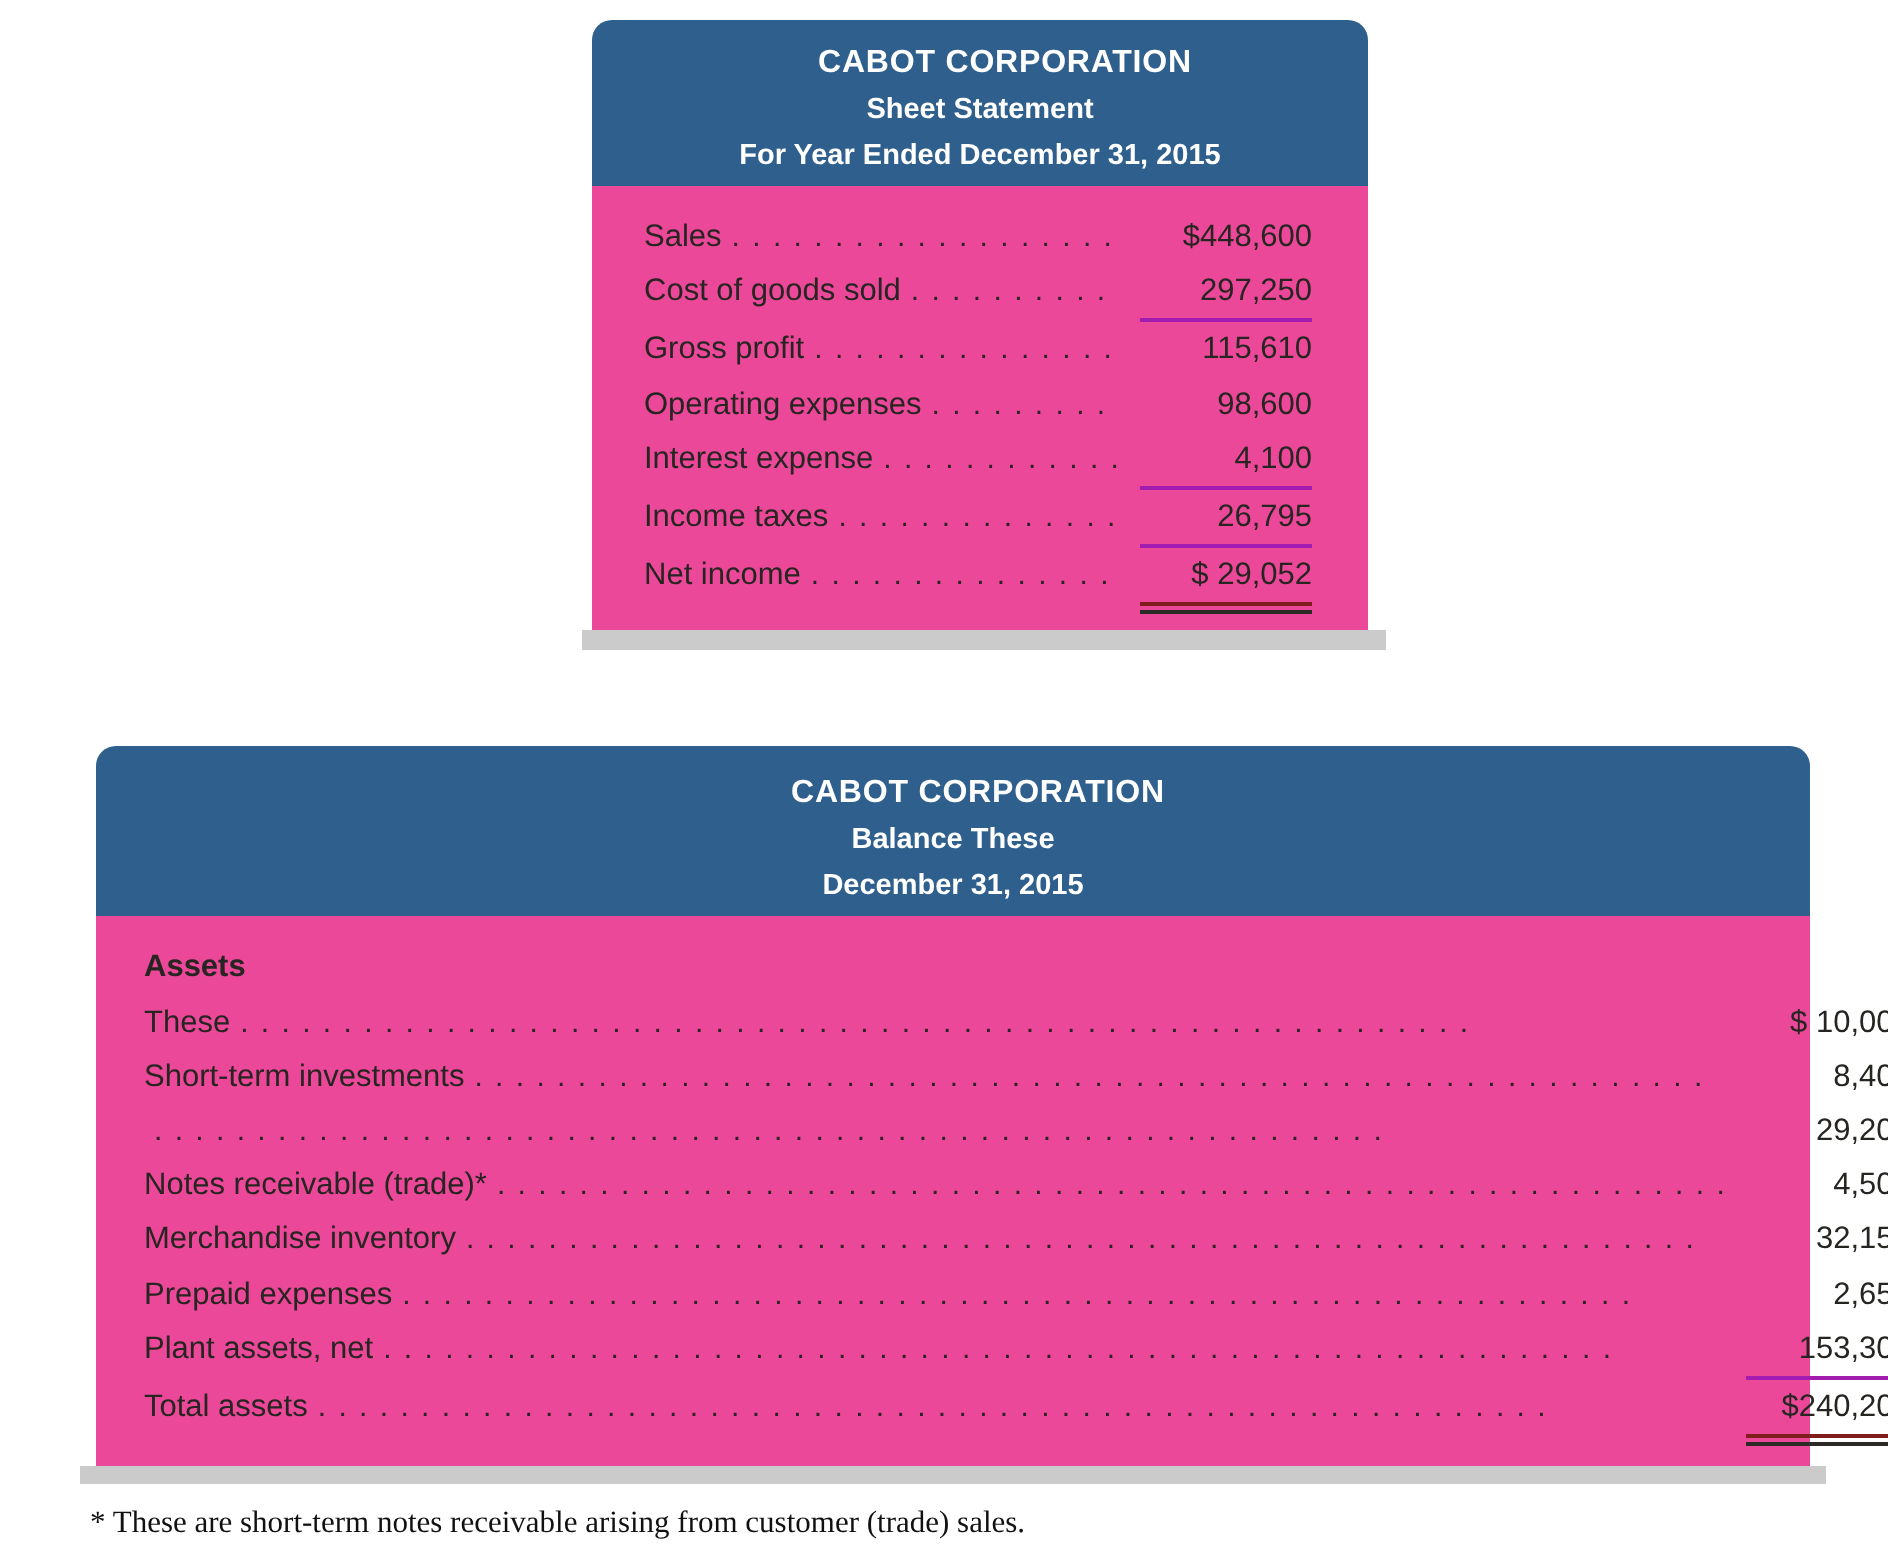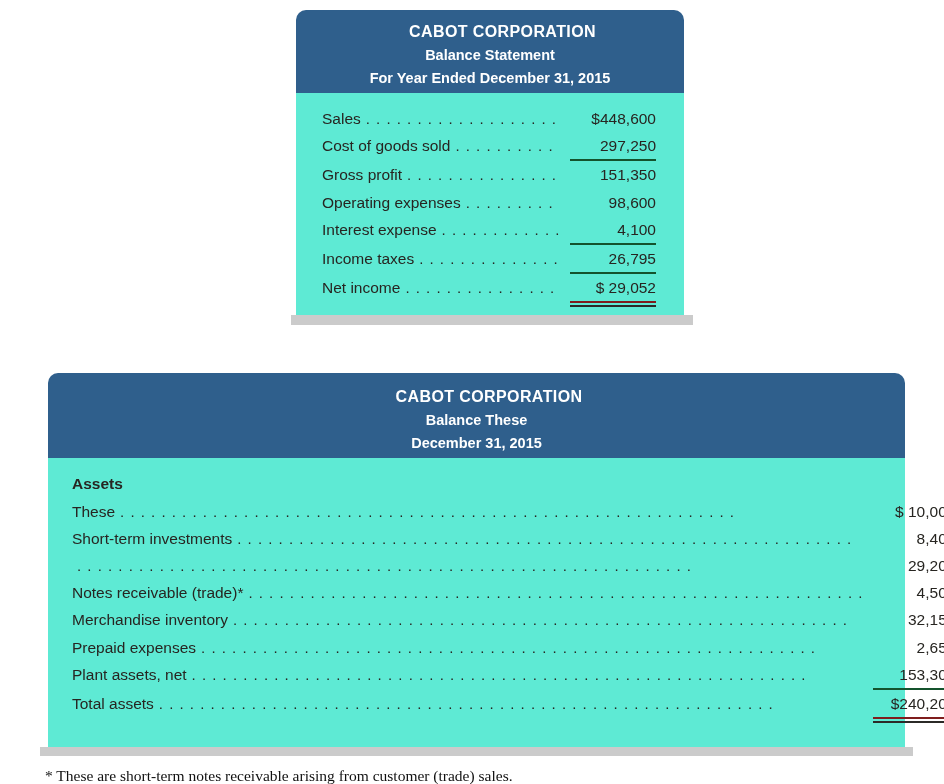--- a/index.html
+++ b/index.html
@@ -14,29 +14,29 @@
 
   
   .panel-header {
     background: #2f5f8c;
     color: #ffffff;
     text-align: center;
     border-radius: 10px 10px 0 0;
   }
   .ph-title { font-size: 16px; font-weight: bold; letter-spacing: 0.4px; line-height: 24px; padding-left: 25px; }
   .ph-sub   { font-size: 14.5px; font-weight: bold; line-height: 23px; }
-  .panel-body { background: #5eead4; }
+  .panel-body { background: #ec4899; }
 
   .is-panel { width: 388px; margin: 10px 0 0 296px; }
   .is-panel .panel-header { height: 83px; padding-top: 10px; }
   .is-body { padding: 12px 28px 12px 26px; }
 
   .bs-panel { width: 857px; margin: 48px 0 0 48px; }
   .bs-panel .panel-header { height: 85px; padding-top: 12px; }
-  .bs-body { display: flex; padding: 12px 23px 28px 24px; gap: 26px; }
+  .bs-body { display: flex; padding: 12px 23px 14px 24px; gap: 26px; }
 
   .shadow { background: #cbcbcb; }
   .is-shadow { width: 402px; height: 10px; margin-left: 291px; }
   .bs-shadow { width: 873px; height: 9px; margin-left: 40px; }
 
   
   .row { display: flex; align-items: baseline; line-height: 27.2px; }
   .label { white-space: nowrap; font-size: 15.5px; }
   .col-heading { font-weight: bold; font-size: 15.5px; line-height: 27.2px; }
   .dots {
@@ -44,21 +44,21 @@
     margin: 0 10px 0 5px; font-size: 15px; color: #272521;
   }
   .dots::after {
     content: ". . . . . . . . . . . . . . . . . . . . . . . . . . . . . . . . . . . . . . . . . . . . . . . . . . . . . . . . . . . .";
     letter-spacing: 1px;
   }
   .amt { font-size: 15.5px; text-align: right; white-space: pre; flex: none; }
   .is-body  .amt { width: 86px; }
   .assets-col .amt { width: 82px; }
 
-  .u1 { border-bottom: 2px solid #14532d; }
+  .u1 { border-bottom: 2px solid #a21caf; }
   .u2 { border-bottom: 2px solid #7f1d1d; position: relative; }
   .u2::after {
     content: ""; position: absolute; left: 0; right: 0; bottom: -6px;
     border-top: 2px solid #2b2a27;
   }
 
   .assets-col { flex: 0 0 385px; }
 
   .footnote {
     font-family: "Liberation Serif", serif;
@@ -67,39 +67,39 @@
   }
 </style>
 </head>
 <body>
 
 <div>
 
   <section class="is-panel">
     <header class="panel-header">
       <div class="ph-title">CABOT CORPORATION</div>
-      <div class="ph-sub">Balance Statement</div>
+      <div class="ph-sub">Sheet Statement</div>
       <div class="ph-sub">For Year Ended December 31, 2015</div>
     </header>
     <div class="panel-body is-body">
 
       <div class="row">
         <span class="label">Sales</span>
         <span class="dots"></span>
         <span class="amt">$448,600</span>
       </div>
       <div class="row">
         <span class="label">Cost of goods sold</span>
         <span class="dots"></span>
         <span class="amt u1">297,250</span>
       </div>
       <div class="row">
         <span class="label">Gross profit</span>
         <span class="dots"></span>
-        <span class="amt">151,350</span>
+        <span class="amt">115,610</span>
       </div>
       <div class="row">
         <span class="label">Operating expenses</span>
         <span class="dots"></span>
         <span class="amt">98,600</span>
       </div>
       <div class="row">
         <span class="label">Interest expense</span>
         <span class="dots"></span>
         <span class="amt u1">4,100</span>

